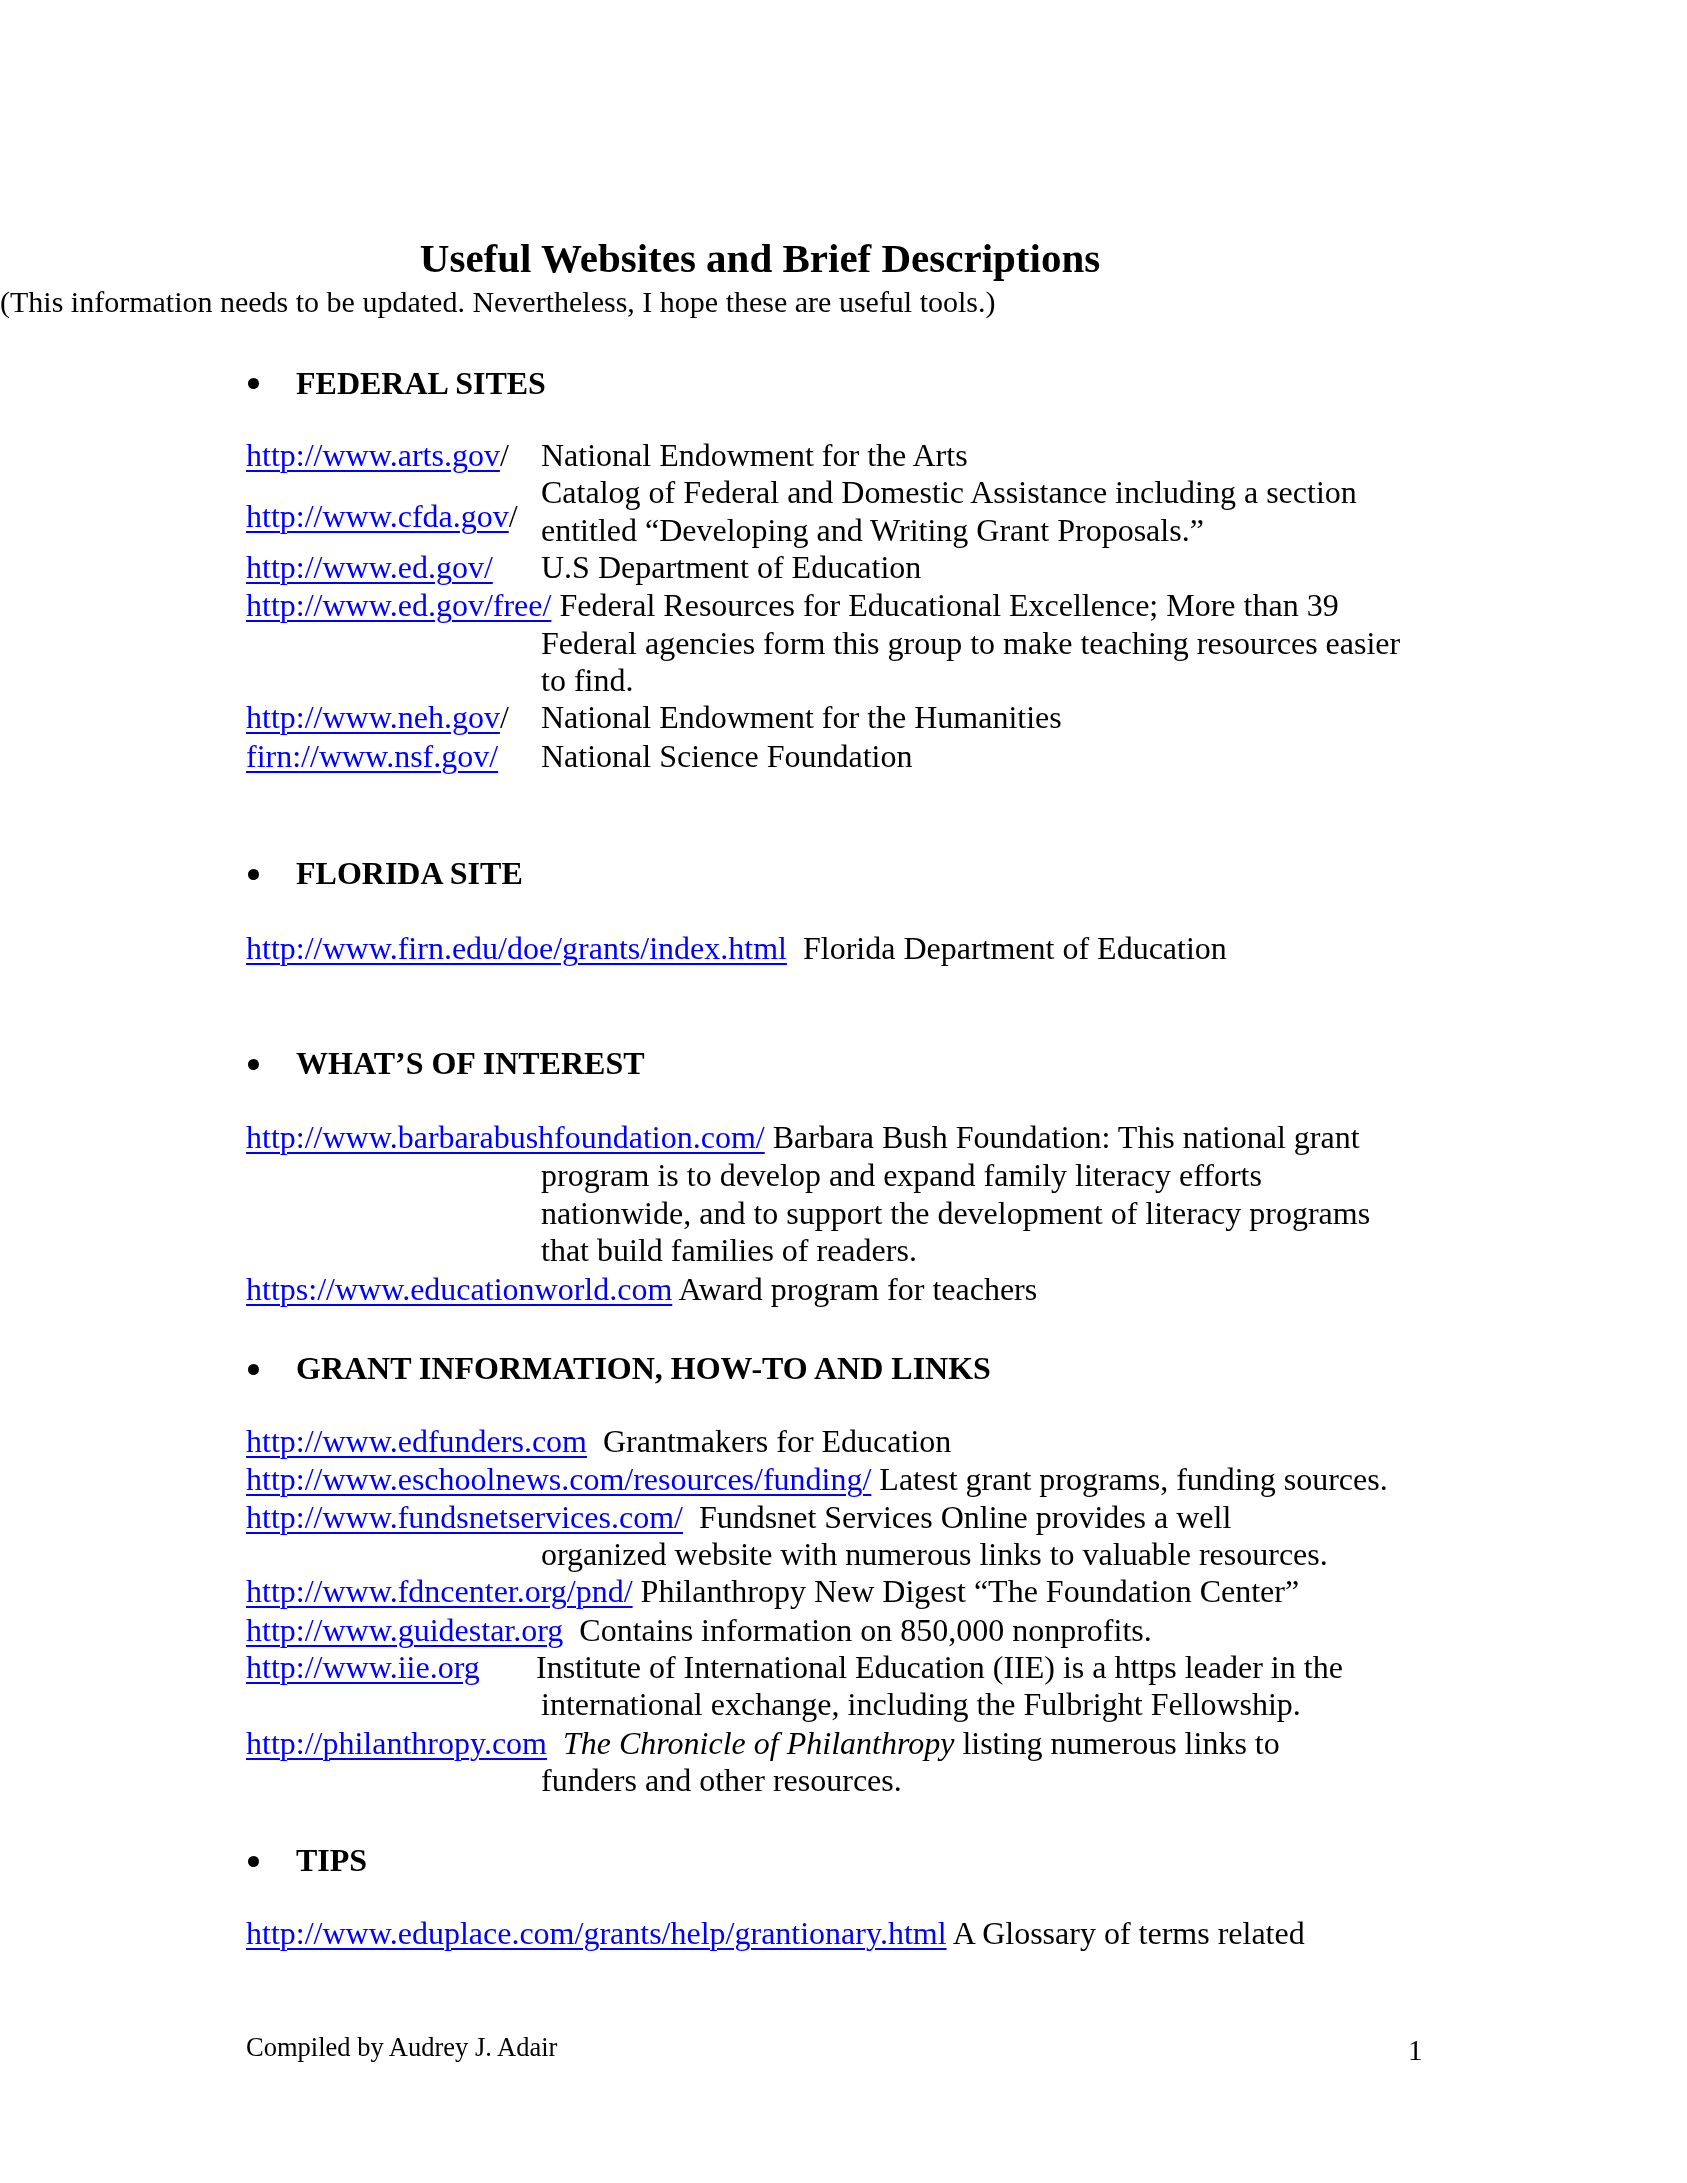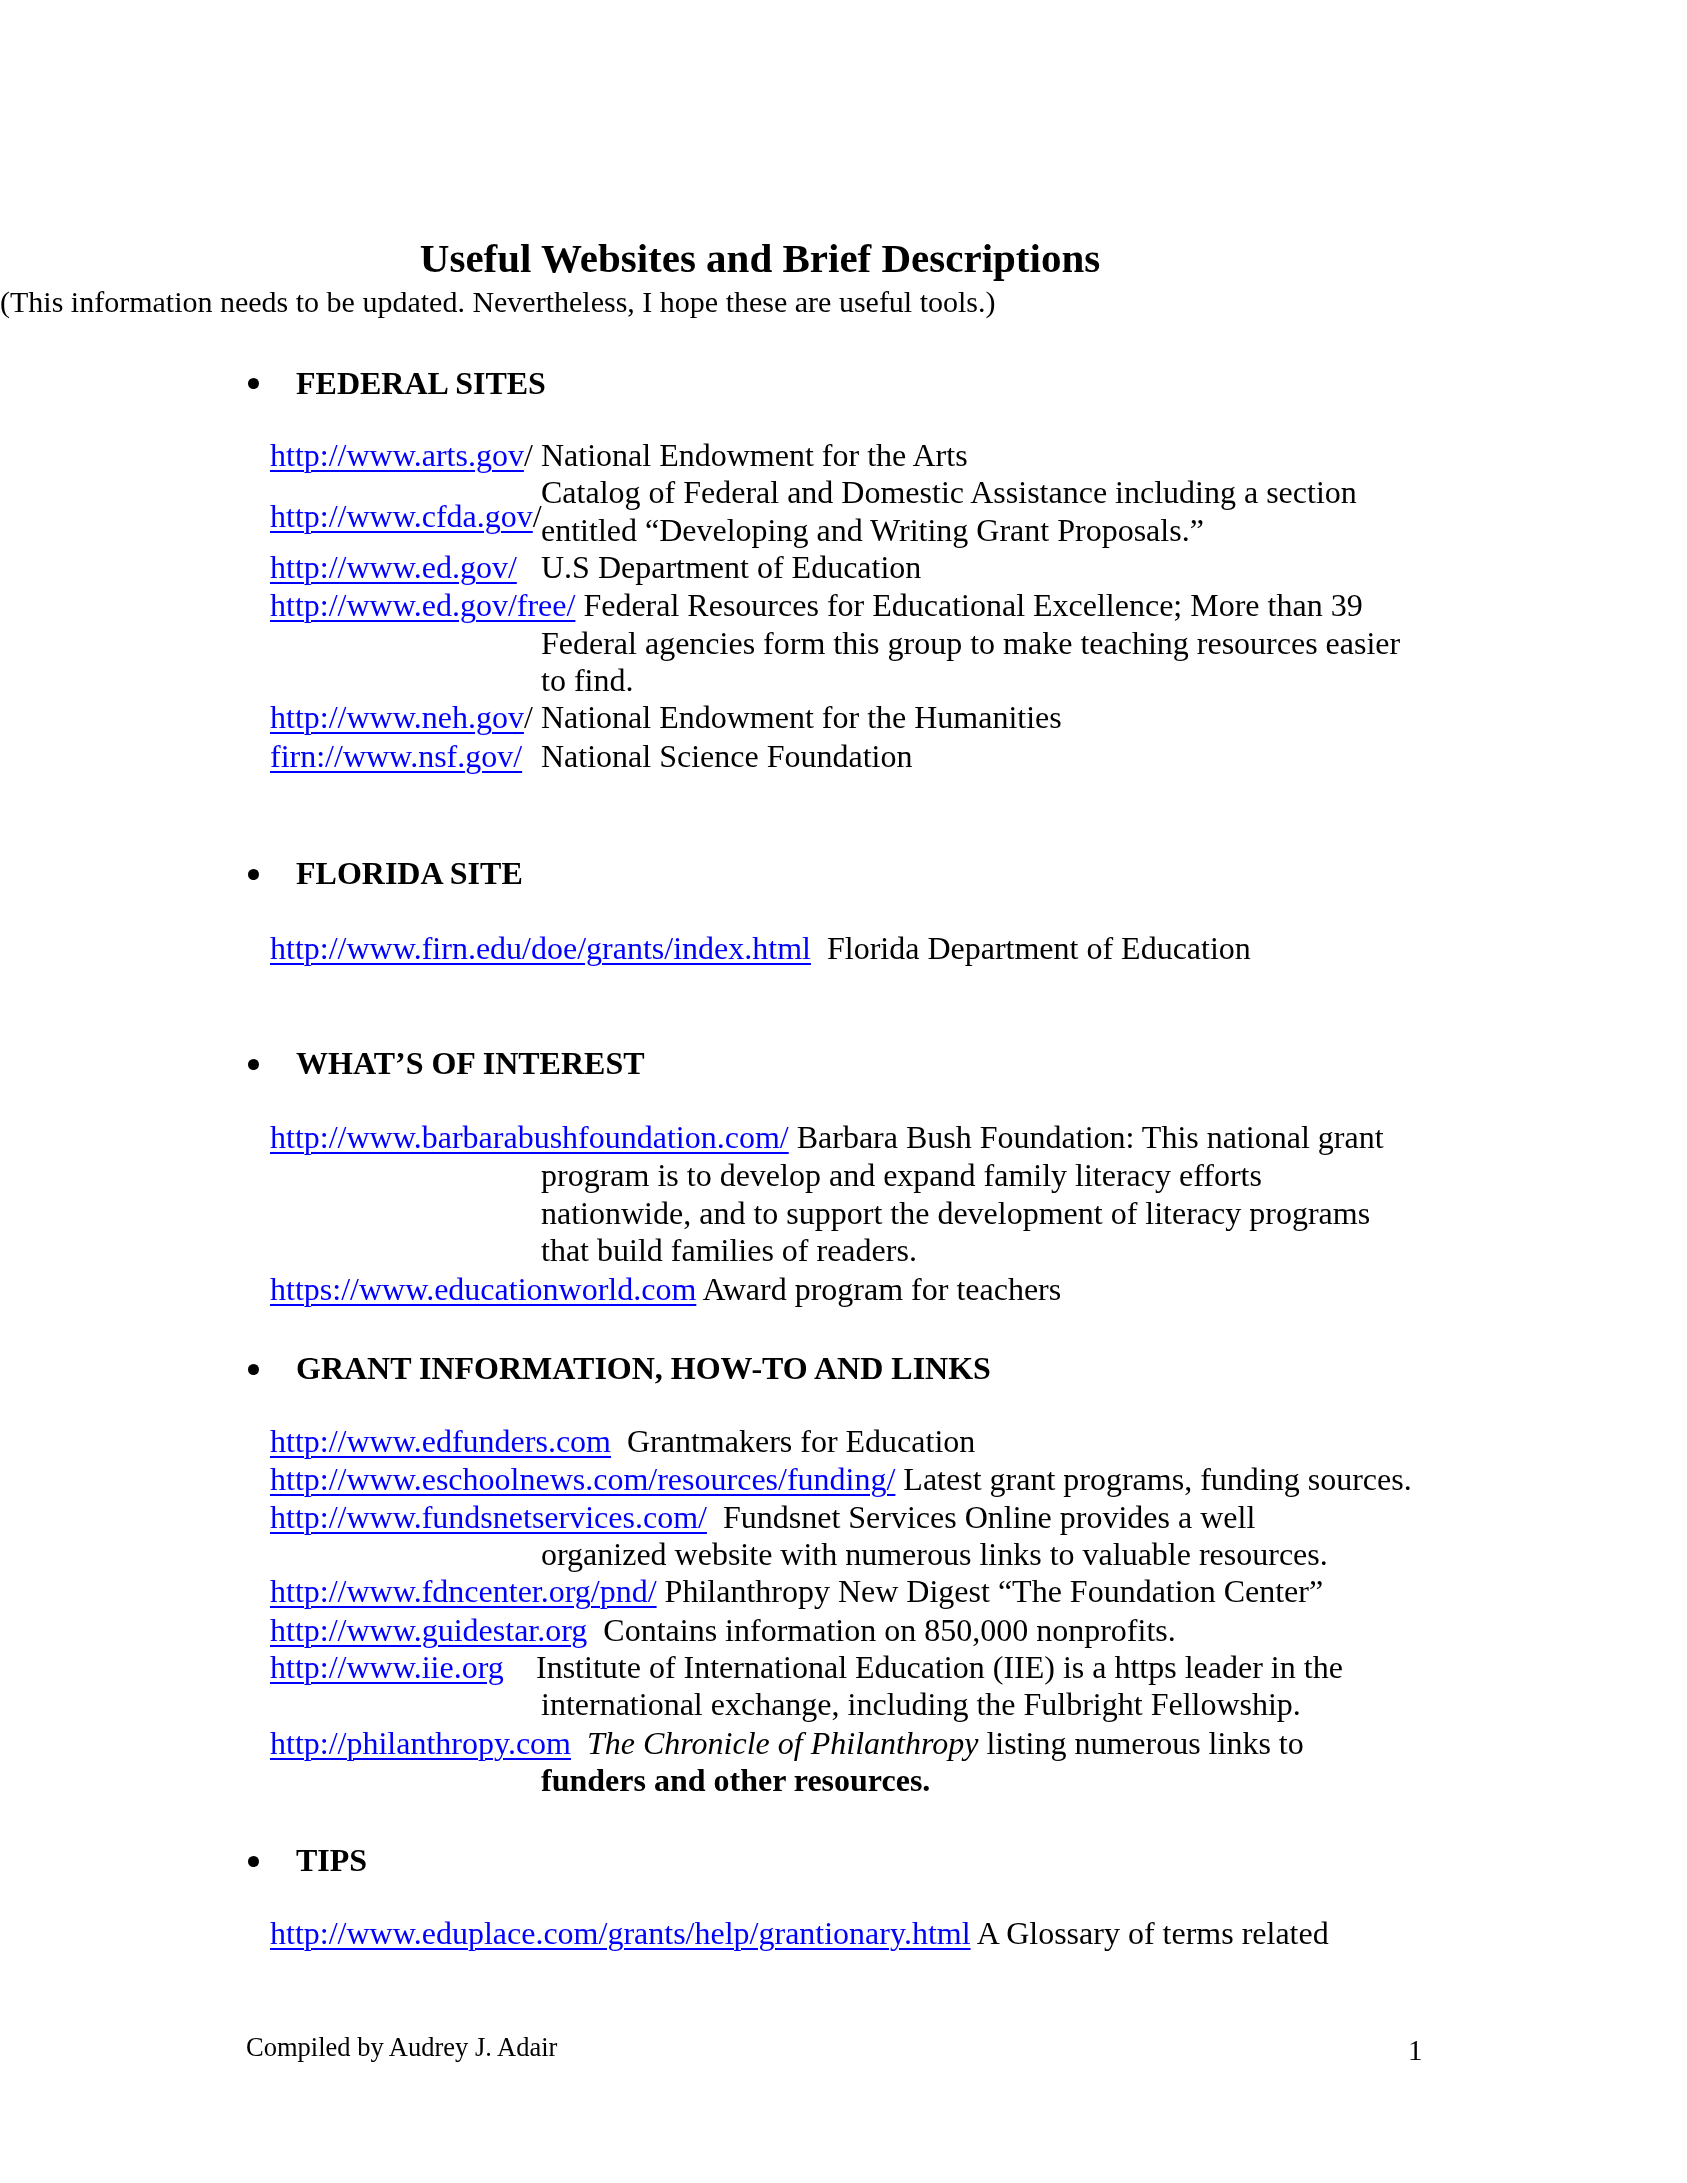--- a/index.html
+++ b/index.html
@@ -19,21 +19,21 @@
   }
   .heading { font-size: 32px; font-weight: bold; line-height: 37px; }
   .bullet {
     position: absolute; width: 11.2px; height: 11.2px; border-radius: 50%;
     background: #000;
   }
   .line { font-size: 32px; line-height: 37px; }
   a.link { color: #0000ff; text-decoration: underline; text-decoration-thickness: 2px; text-underline-offset: 4px; }
   .tail { color: #000; }
   .desc { left: 541px; }
-  .url-col { left: 246px; margin-left: 24px; }
+  .url-col { left: 246px; }
   .footer { font-size: 26.5px; line-height: 32px; }
   i { font-style: italic; }
 </style>
 </head>
 <body>
 
 <div class="abs title">Useful Websites and Brief Descriptions</div>
 <div class="abs subtitle">(This information needs to be updated. Nevertheless, I hope these are useful tools.)</div>
 
 <div class="bullet" style="left:248px; top:378px;"></div>
@@ -128,21 +128,21 @@
 <div class="abs line url-col" style="top:1649px;">
   <a class="link" href="#" style="color: rgb(0, 0, 255);">http://www.iie.org</a>
 </div>
 <div class="abs line" style="left:536px; top:1649px;">Institute of International Education (IIE) is a https leader in the</div>
 <div class="abs line desc" style="top:1686px;">international exchange, including the Fulbright Fellowship.</div>
 
 <div class="abs line url-col" style="top:1725px;">
   <a class="link" href="#" style="color: rgb(0, 0, 255);">http://philanthropy.com</a>&nbsp;
   <i>The Chronicle of Philanthropy</i><span> listing numerous links to</span>
 </div>
-<div class="abs line desc" style="top:1762px;font-weight:bold;">funders and other resources.</div>
+<div class="abs line desc" style="top:1762px;">funders and other resources.</div>
 
 <div class="bullet" style="left:248px; top:1856px;"></div>
 <div class="abs heading" style="left:296px; top:1842px;">TIPS</div>
 
 <div class="abs line url-col" style="top:1915px;">
   <a class="link" href="#" style="color: rgb(0, 0, 255);">http://www.eduplace.com/grants/help/grantionary.html</a>
   <span>A Glossary of terms related</span>
 </div>
 
 <div class="abs footer" style="left:246px; top:2031px;">Compiled by Audrey J. Adair</div>

